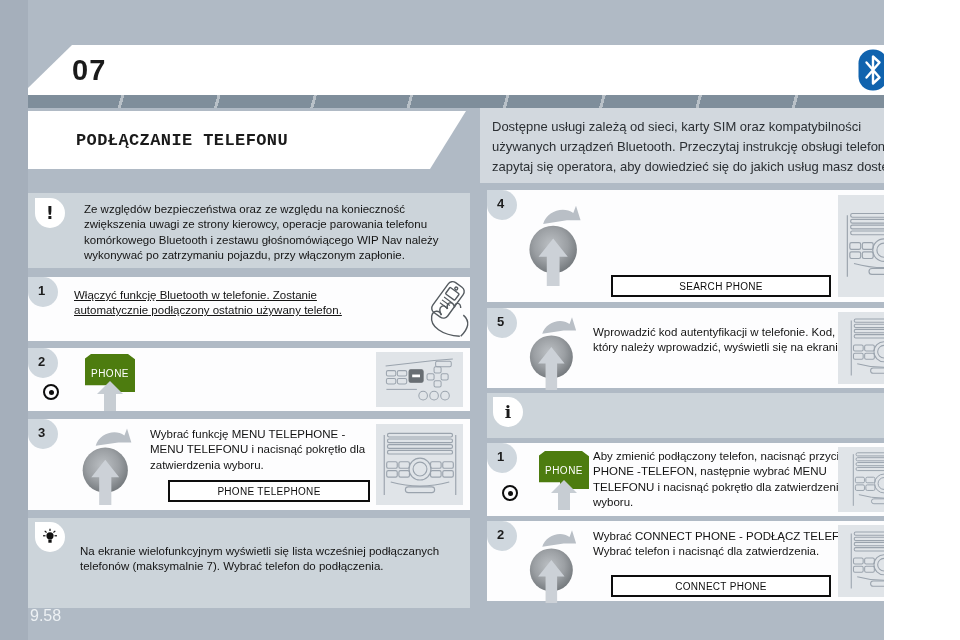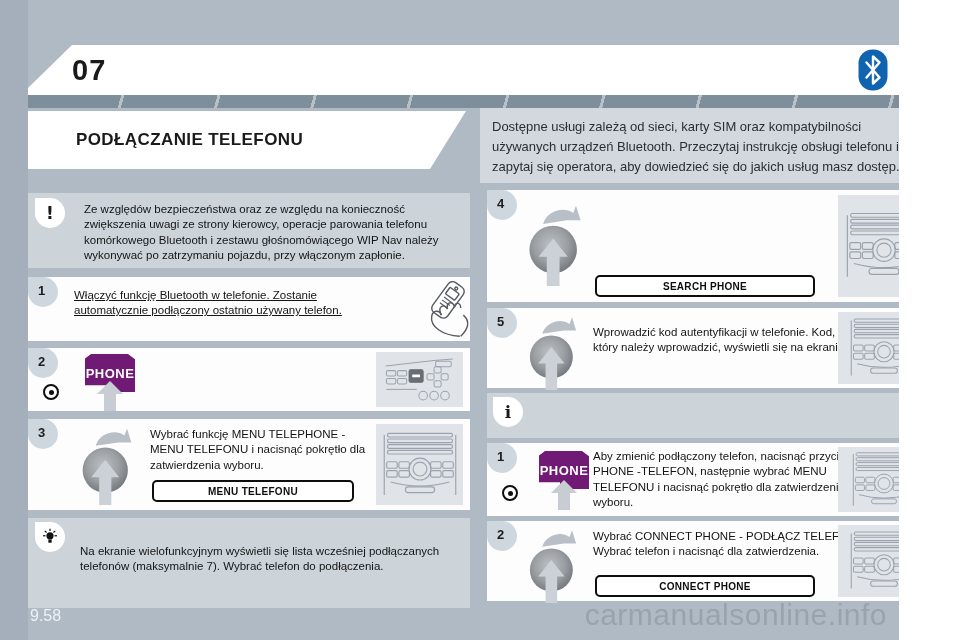--- a/index.html
+++ b/index.html
@@ -1,21 +1,20 @@
 <!DOCTYPE html>
 <html><head>
 <meta charset="utf-8">
 <style>
   html,body{margin:0;padding:0;}
   #page{
     position:relative; width:884px; height:640px; overflow:hidden;
     background:#b0bac5;
     font-family:"Liberation Sans", sans-serif;
     color:#1a1a1a;
-    padding-left:15px;
   }
   .abs{position:absolute;}
   #left-strip{left:0;top:0;width:28px;height:640px;background:#a5afbb;}
 
   
   #header-band{
     left:28px;top:45px;width:907px;height:50px;background:#ffffff;
     clip-path:polygon(44px 0,100% 0,100% 100%,0 100%,0 86%);
     display:flex;align-items:center;
   }
@@ -26,21 +25,21 @@
     left:28px;top:95px;width:922px;height:13px;background:#7f8e9b;
     background-image:repeating-linear-gradient(105deg, rgba(255,255,255,0) 0 90px, rgba(255,255,255,.45) 90px 93px);
   }
 
   
   #section-box{
     left:28px;top:111px;width:438px;height:58px;background:#ffffff;
     clip-path:polygon(0 0,100% 0,calc(100% - 36px) 100%,0 100%);
     display:flex;align-items:center;
   }
-  #section-title{font-size:17px;font-weight:bold;margin-left:48px;letter-spacing:.4px;}
+  #section-title{font-size:17px;font-weight:bold;margin-left:48px;letter-spacing:.4px;font-family:Liberation Mono, monospace;}
   #notice-box{
     left:480px;top:108px;width:455px;height:75px;background:#d2d8de;
     font-size:13px;line-height:1.55;color:#2b2f33;
     padding:9px 12px;box-sizing:border-box;
   }
 
   
   .row{position:absolute;background:#fdfdfe;}
   .row.gray{background:#ccd4da;}
   .badge{
@@ -49,37 +48,37 @@
     font-size:13px;font-weight:bold;color:#1c1c1c;padding:0 3px 3px 0;box-sizing:border-box;
   }
   .circle-ic{
     position:absolute;width:30px;height:30px;background:#ffffff;border-radius:0 50% 50% 50%;
     display:flex;align-items:center;justify-content:center;font-weight:bold;
   }
   .bang{font-size:17px;font-family:"DejaVu Sans",sans-serif;}
   .info-i{font-size:17px;font-family:"DejaVu Serif",serif;}
   .steptext{position:absolute;font-size:11.5px;line-height:1.33;color:#141414;}
   .pill{
-    position:absolute;background:#fff;border:2px solid #0d0d0d;border-radius:5px;
+    position:absolute;background:#fff;border:2px solid #0d0d0d;border-radius:0;
     display:flex;align-items:center;justify-content:center;
-    font-size:10px;font-weight:bold;letter-spacing:.3px;color:#0d0d0d;
+    font-size:10px;font-weight:normal;letter-spacing:.3px;color:#0d0d0d;margin-left:16px;
   }
   .illus{
     position:absolute;background:#e0e4e8;display:flex;align-items:center;justify-content:center;
   }
   .press-sym{
     position:absolute;width:12px;height:12px;border:2px solid #0d0d0d;border-radius:50%;
     display:flex;align-items:center;justify-content:center;
   }
   .press-sym::after{content:"";width:5px;height:5px;border-radius:50%;background:#0d0d0d;}
   .phone-btn{
-    position:absolute;width:50px;height:38px;background:#701a75;color:#fff;
+    position:absolute;width:50px;height:38px;background:#4d7c0f;color:#fff;
     clip-path:polygon(0 12%,12% 0,86% 0,100% 14%,100% 100%,42% 100%,42% 82%,0 82%);
     display:flex;align-items:center;justify-content:center;
-    font-size:13px;font-weight:bold;letter-spacing:.5px;
+    font-size:10px;font-weight:normal;letter-spacing:.5px;
   }
   .up-arrow{position:absolute;width:26px;height:30px;}
   .up-arrow .head{
     position:absolute;left:0;top:0;width:0;height:0;
     border-left:13px solid transparent;border-right:13px solid transparent;
     border-bottom:13px solid #c7cdd3;
   }
   .up-arrow .stem{position:absolute;left:7px;top:12px;width:12px;height:18px;background:#c7cdd3;}
 
   
@@ -222,21 +221,21 @@
         </svg>
     </div>
   </div>
 
   <div class="row" style="left:28px;top:419px;width:442px;height:91px;">
     <div class="badge">3</div>
     <svg class="abs" style="left:48px;top:6px;width:62px;height:80px;">
         <use href="#sym-knob"></use>
       </svg>
     <div class="steptext" style="left:122px;top:8px;width:230px;">Wybrać funkcję MENU TELEPHONE - MENU TELEFONU i nacisnąć pokrętło dla zatwierdzenia wyboru.</div>
-    <div class="pill" style="left:124px;top:61px;width:198px;height:18px;">MENU TELEFONU</div>
+    <div class="pill" style="left:124px;top:61px;width:198px;height:18px;">PHONE TELEPHONE</div>
     <div class="illus" style="left:348px;top:5px;width:87px;height:81px;">
       <svg style="width:78px;height:72px;">
           <use href="#sym-radio"></use>
         </svg>
     </div>
   </div>
 
   <div class="row gray" style="left:28px;top:518px;width:442px;height:90px;">
     <div class="circle-ic" style="left:7px;top:4px;">
       <svg style="width:18px;height:18px;">
@@ -302,14 +301,13 @@
     <div class="steptext" style="left:106px;top:8px;width:272px;">Wybrać CONNECT PHONE - PODŁĄCZ TELEFON. Wybrać telefon i nacisnąć dla zatwierdzenia.</div>
     <div class="pill" style="left:108px;top:54px;width:216px;height:18px;">CONNECT PHONE</div>
     <div class="illus" style="left:351px;top:4px;width:92px;height:72px;">
       <svg style="width:76px;height:64px;">
           <use href="#sym-radio"></use>
         </svg>
     </div>
   </div>
 
   <div id="page-number" class="abs">9.58</div>
-  <div id="watermark" class="abs">carmanualsonline.info</div>
 </div>
 
 </body></html>

